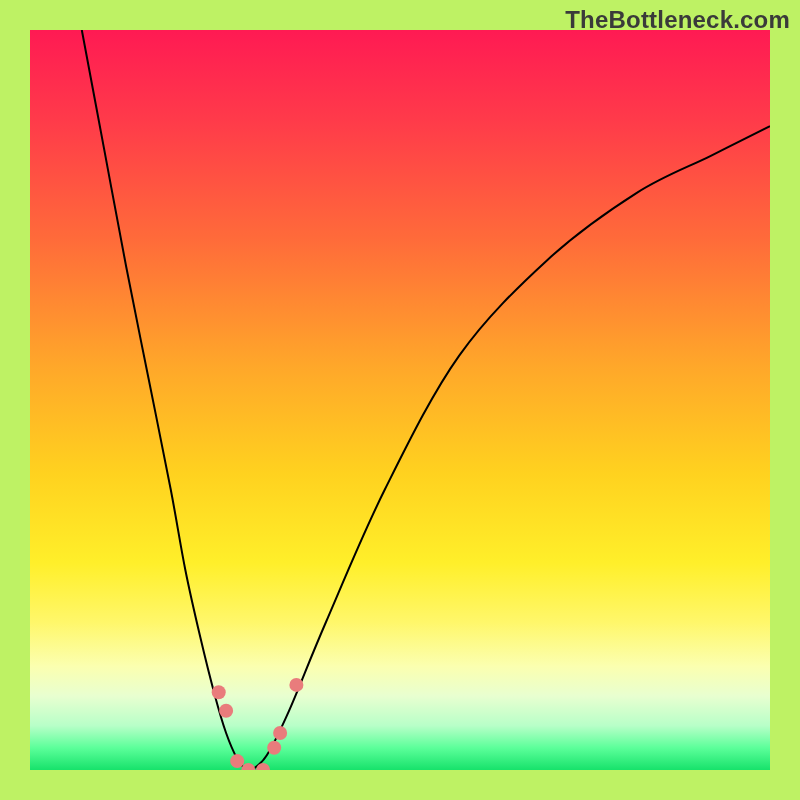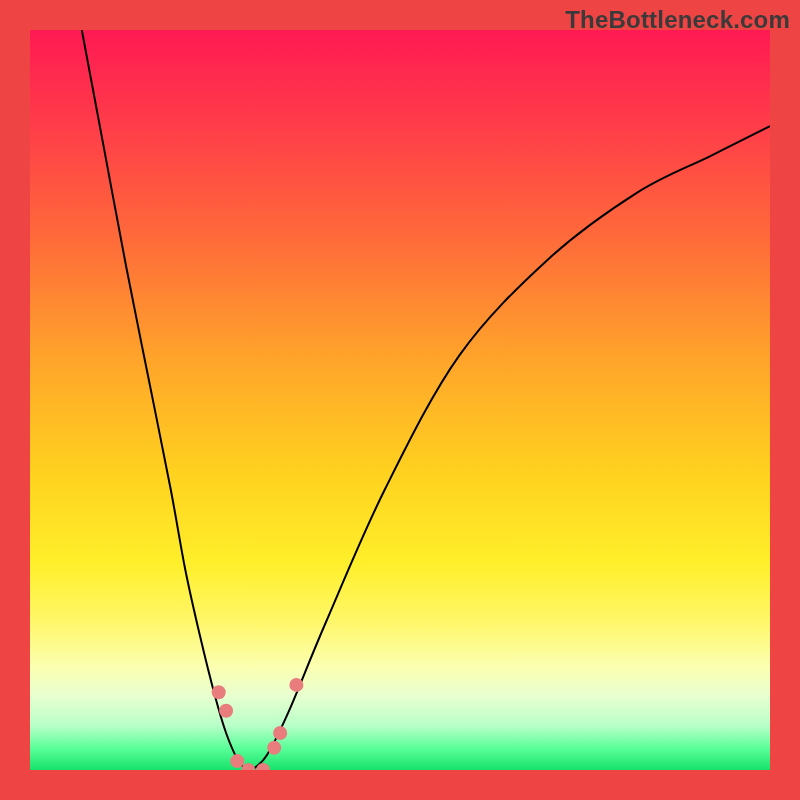--- a/index.html
+++ b/index.html
@@ -8,21 +8,21 @@
     width: 800px;
     height: 800px;
     background: #000;
     font-family: Arial, Helvetica, sans-serif;
     overflow: hidden;
   }
   .frame {
     position: relative;
     width: 800px;
     height: 800px;
-    background: #ef4444;
+    background: #bef264;
   }
   .watermark {
     position: absolute;
     top: 6px;
     right: 10px;
     color: #3a3a3a;
     font-size: 24px;
     font-weight: 600;
     letter-spacing: 0.2px;
     user-select: none;

